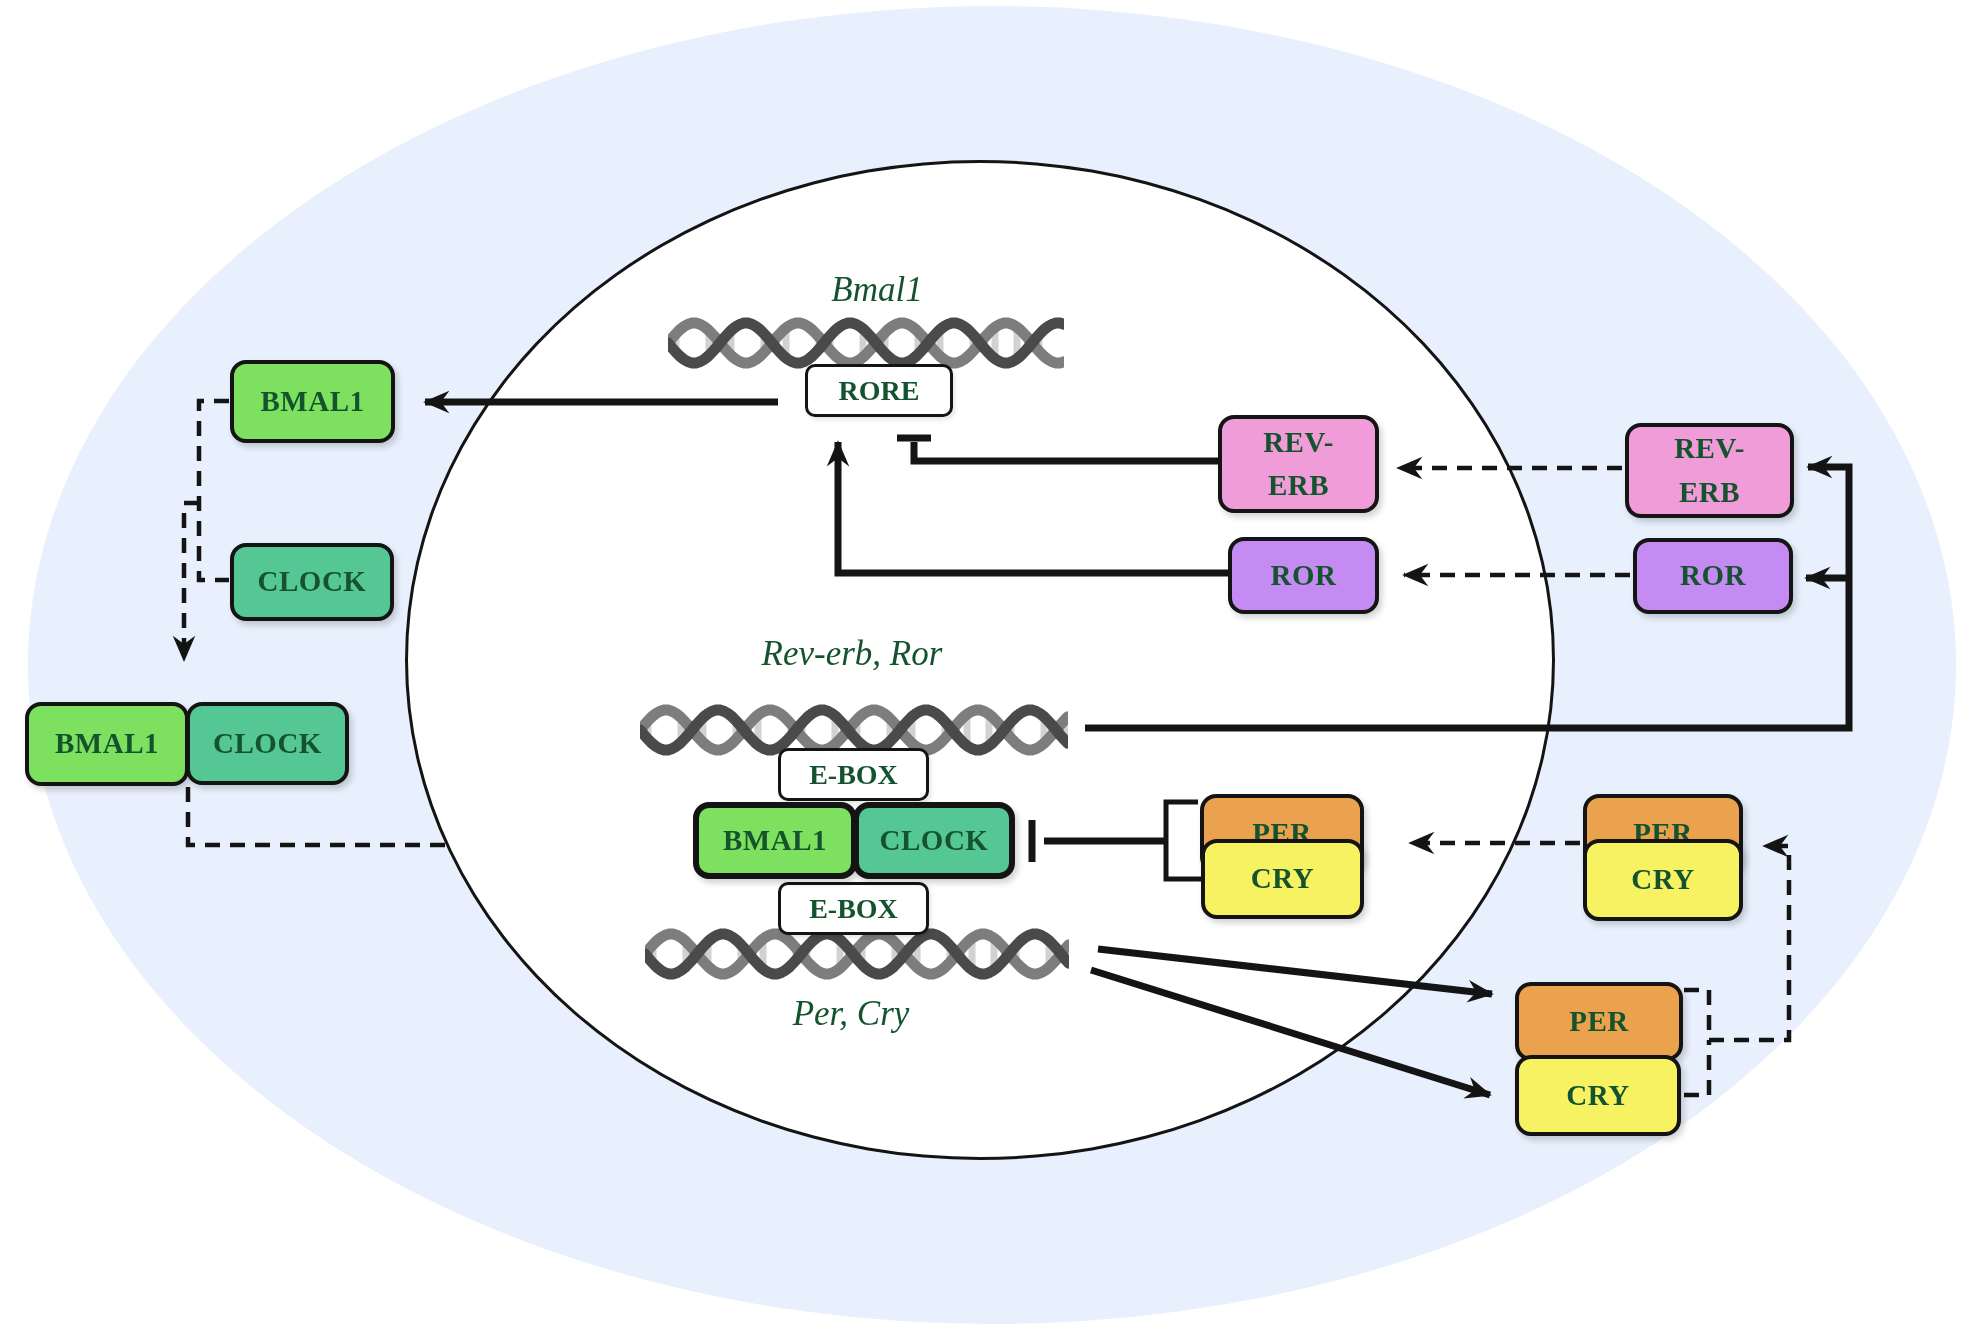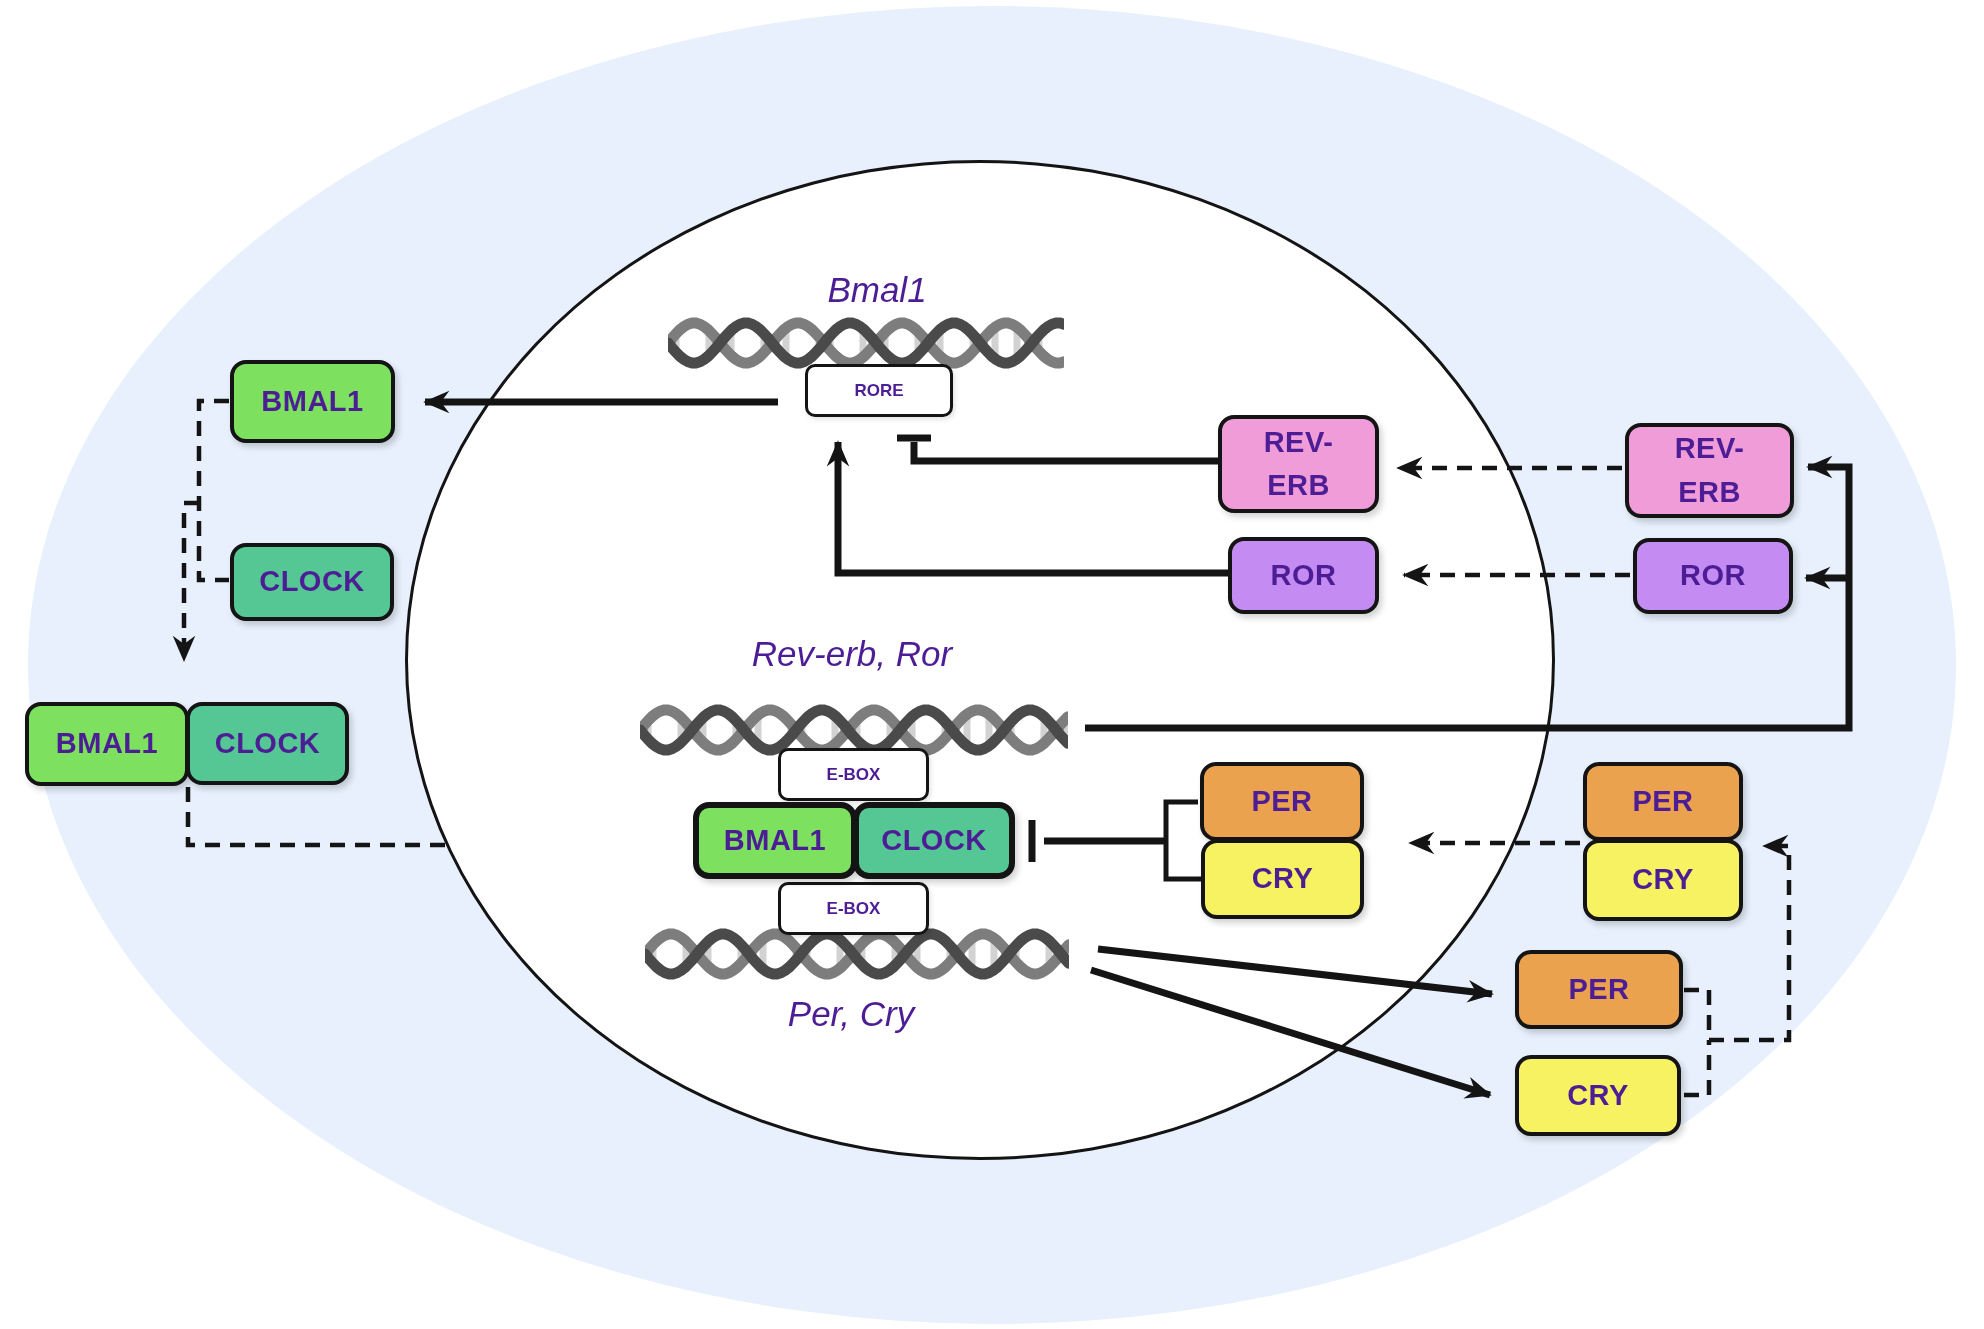--- a/index.html
+++ b/index.html
@@ -1,40 +1,40 @@
 <!DOCTYPE html>
 <html style="--cell-bg: #e7f0fc; --nucleus-bg: #ffffff; --line-color: #141414; --bmal1-green: #7de05e; --clock-teal: #55c795; --rev-erb-pink: #f09cd8; --ror-purple: #c48cf2; --per-orange: #eaa24e; --cry-yellow: #f7f262; --dna-dark: #4a4a4a; --dna-mid: #7d7d7d; --dna-rung: #d2d2d2;"><head>
 <meta charset="utf-8">
 <style>
   html,body{margin:0;padding:0;background:#ffffff;}
   .stage{position:relative;width:1984px;height:1329px;overflow:hidden;
-         font-family:Liberation Sans, sans-serif;color:#4c1d95;}
+         font-family:Liberation Serif, serif;color:#14532d;}
   .cell{position:absolute;left:28px;top:6px;width:1928px;height:1318px;
         border-radius:50%;background:var(--cell-bg,#e7f0fc);}
   .nucleus{position:absolute;left:405px;top:160px;width:1150px;height:1000px;
         border-radius:50%;background:var(--nucleus-bg,#fff);
         border:3px solid var(--line-color,#141414);box-sizing:border-box;}
   .wires{position:absolute;left:0;top:0;width:1984px;height:1329px;}
   .sol{stroke:var(--line-color,#141414);stroke-width:7;fill:none;}
   .solthin{stroke:var(--line-color,#141414);stroke-width:5;fill:none;}
   .dsh{stroke:var(--line-color,#141414);stroke-width:4.5;fill:none;stroke-dasharray:15 10;}
   .pbox{position:absolute;display:flex;flex-direction:column;align-items:center;justify-content:center;
         border:4px solid var(--line-color,#141414);border-radius:16px;box-sizing:border-box;
         font-weight:bold;font-size:29px;letter-spacing:.5px;
         box-shadow:3px 4px 6px rgba(0,0,0,.18);line-height:1.08;text-align:center;}
   .inner{border-width:6px;}
   .green{background:var(--bmal1-green,#7de05e);}
   .teal{background:var(--clock-teal,#55c795);}
   .pink{background:var(--rev-erb-pink,#f09cd8);gap:12px;}
   .purple{background:var(--ror-purple,#c48cf2);}
-  .orange{background:var(--per-orange,#eaa24e);}
+  .orange{background:var(--per-orange,#eaa24e);margin-top:32px;}
   .yellow{background:var(--cry-yellow,#f7f262);}
   .white-box{position:absolute;display:flex;align-items:center;justify-content:center;
         background:#fff;border:3px solid var(--line-color,#141414);border-radius:10px;
-        box-sizing:border-box;font-weight:bold;font-size:17px;
+        box-sizing:border-box;font-weight:bold;font-size:28px;
         box-shadow:2px 3px 4px rgba(0,0,0,.10);}
   .gene-label{position:absolute;font-style:italic;font-size:35px;text-align:center;}
   .dna{position:absolute;}
 </style>
 </head>
 <body>
 
 <div class="stage">
 
   <div class="cell"></div>

